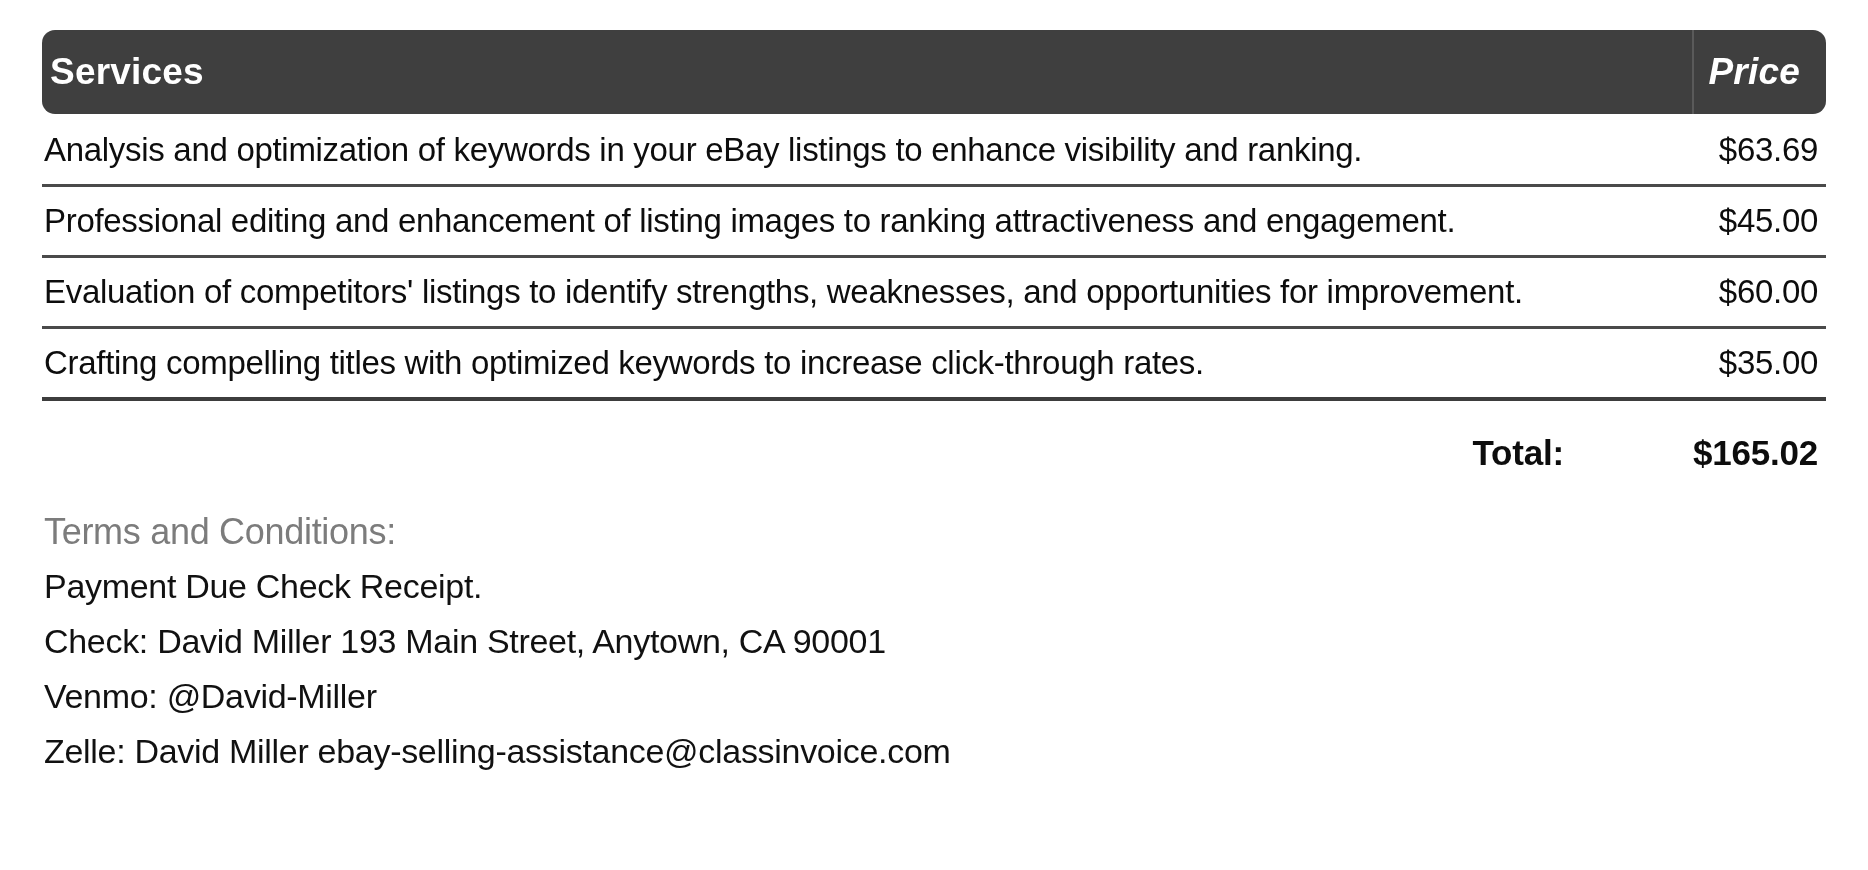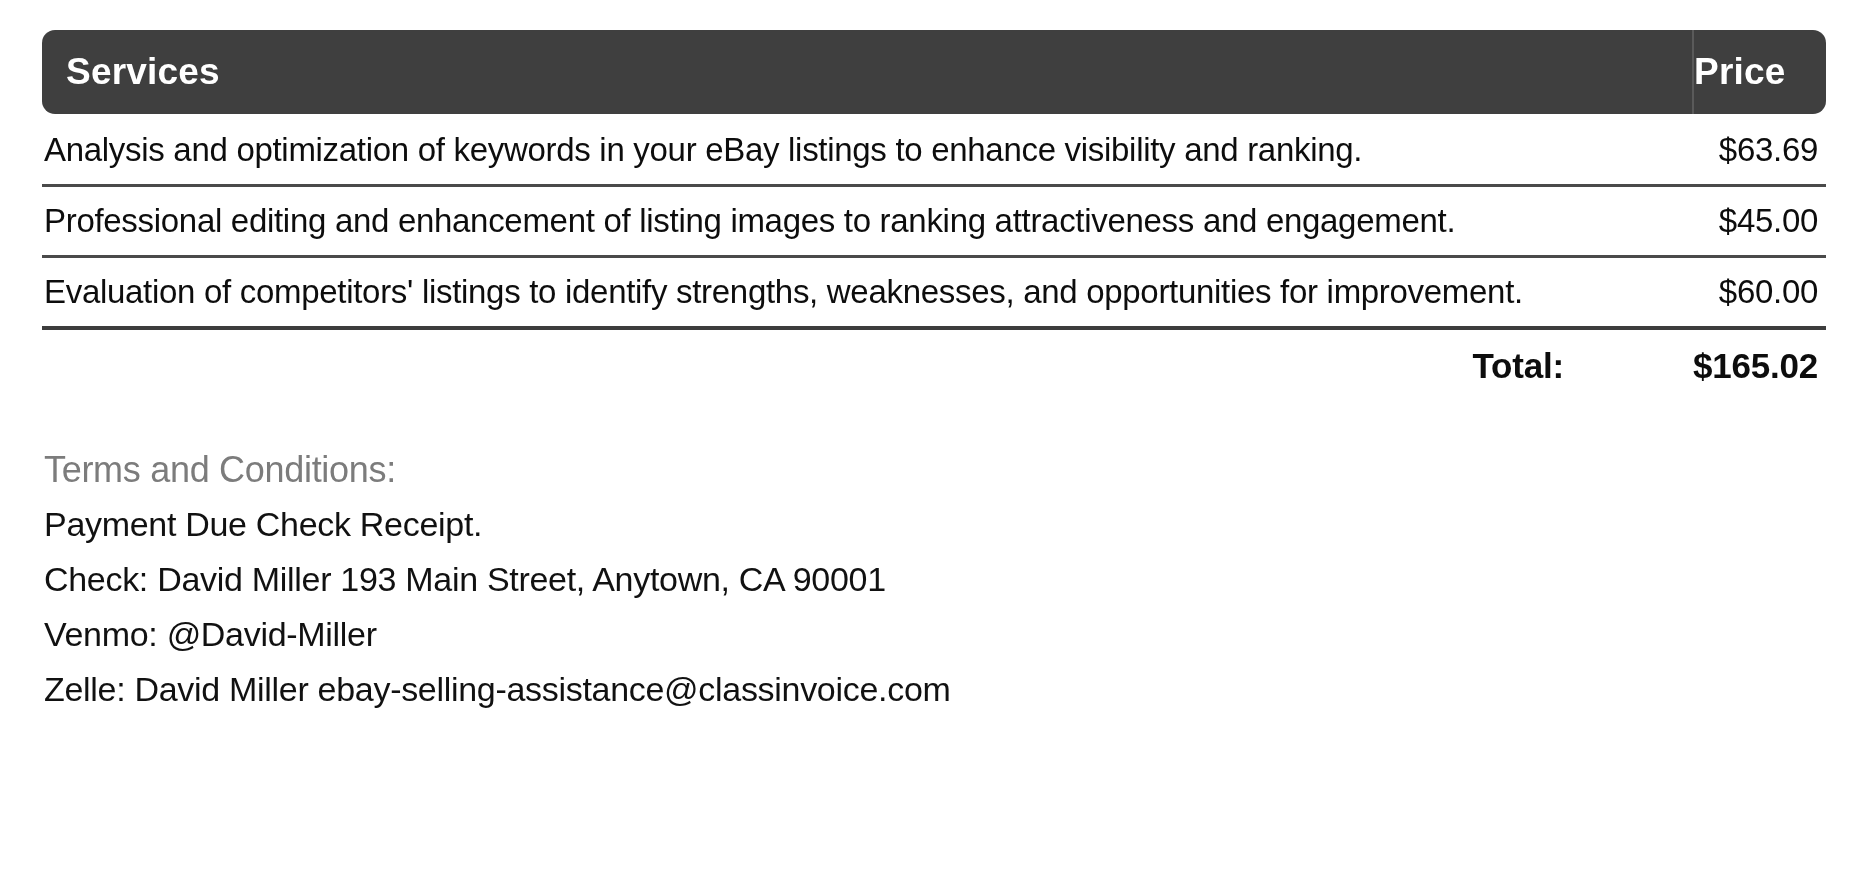--- a/index.html
+++ b/index.html
@@ -29,70 +29,71 @@
     background: var(--header-bg, #3f3f3f);
     color: var(--header-text, #ffffff);
     font-size: 37px;
     font-weight: bold;
     height: 84px;
     vertical-align: middle;
     letter-spacing: 0.2px;
   }
   thead th.th-service {
     text-align: left;
-    padding-left: 24px;
+    padding-left: 8px;
     border-top-left-radius: 13px;
     border-bottom-left-radius: 13px;
   }
   thead th.th-price {
-    text-align: left;
+    text-align: right;
     padding-right: 26px;
     border-top-right-radius: 13px;
     border-bottom-right-radius: 13px;
     border-left: 2px solid #5a5a5a;
+    font-style: italic;
   }
 
   tbody td {
     font-size: 33px;
     letter-spacing: -0.3px;
     line-height: 44px;
     padding: 12px 0;
     vertical-align: middle;
     border-bottom: 3px solid var(--row-border, #4a4a4a);
   }
   tbody td.td-service { padding-left: 2px; padding-right: 30px; text-align: left; }
   tbody td.td-price   { text-align: right; padding-right: 8px; white-space: nowrap; }
   tbody tr:first-child td { padding-top: 14px; }
   tbody tr:last-child td  { border-bottom: 4px solid #3d3d3d; }
 
   
   .total-row {
     width: 1784px;
     display: flex;
     align-items: center;
-    margin-top: 16px;
+    margin-top: 32px;
     font-size: 35px;
     font-weight: bold;
     letter-spacing: -0.2px;
   }
   .total-label {
     flex: 1;
     text-align: right;
     padding-right: 128px;
   }
   .total-value {
     width: 134px;
     text-align: right;
     padding-right: 8px;
     white-space: nowrap;
   }
 
   
   .terms {
-    margin-top: 56px;
+    margin-top: 31px;
     padding-left: 2px;
   }
   .terms-heading {
     color: var(--terms-heading, #7c7c7c);
     font-size: 36px;
     letter-spacing: -0.3px;
     line-height: 55px;
   }
   .terms-line {
     color: #111111;
@@ -123,20 +124,24 @@
           <td class="td-price">$63.69</td>
         </tr>
         <tr>
           <td class="td-service">Professional editing and enhancement of listing images to ranking attractiveness and engagement.</td>
           <td class="td-price">$45.00</td>
         </tr>
         <tr>
           <td class="td-service">Evaluation of competitors' listings to identify strengths, weaknesses, and opportunities for improvement.</td>
           <td class="td-price">$60.00</td>
         </tr>
+        <tr>
+          <td class="td-service">Crafting compelling titles with optimized keywords to increase click-through rates.</td>
+          <td class="td-price">$35.00</td>
+        </tr>
       </tbody>
   </table>
 
   <div class="total-row">
     <div class="total-label">Total:</div>
     <div class="total-value">$165.02</div>
   </div>
 
   <div class="terms">
     <div class="terms-heading">Terms and Conditions:</div>

